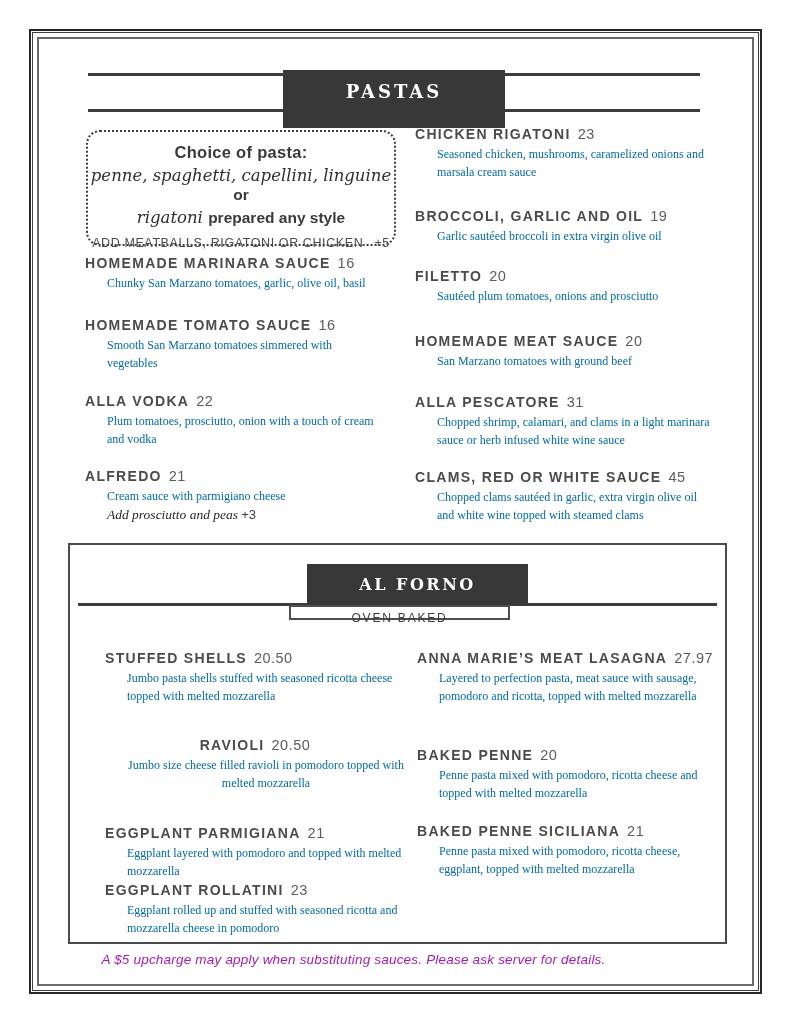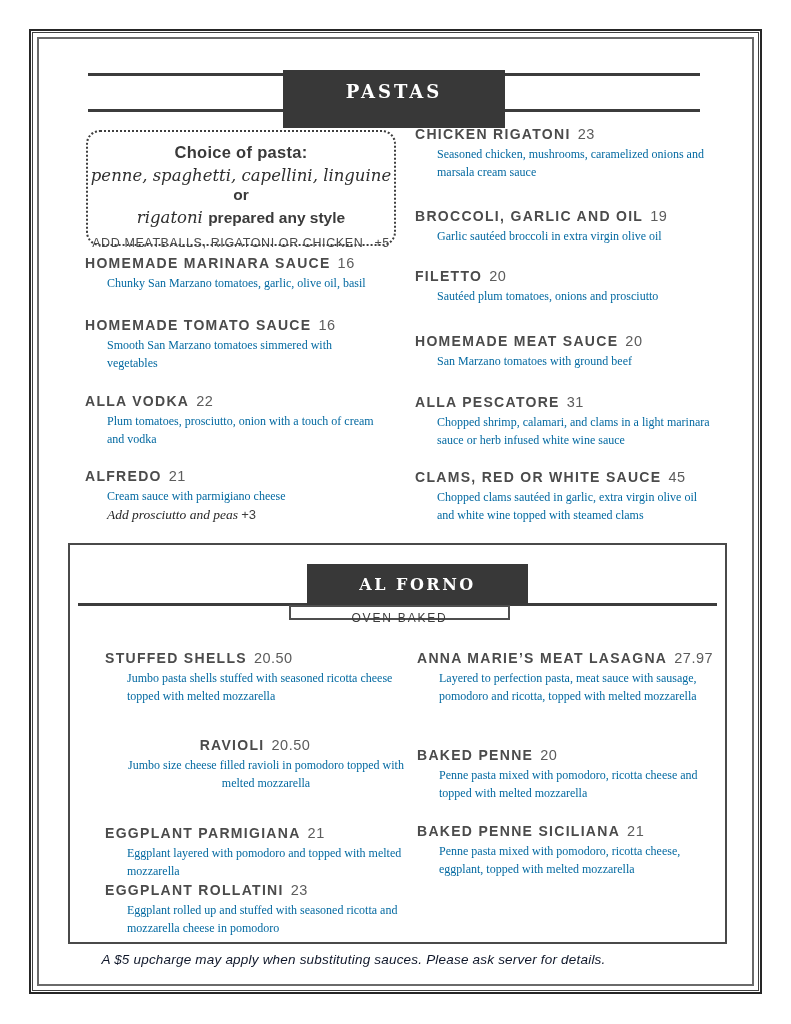--- a/index.html
+++ b/index.html
@@ -49,21 +49,21 @@
   .alforno-banner{left:219px;top:19px;width:221px;height:41px;line-height:41px;font-size:16px;letter-spacing:2.5px;margin-left:18px;}
   .oven-badge{
     position:absolute;left:219px;top:60px;width:221px;height:15px;box-sizing:border-box;
     background:#ffffff;border:2px solid #4e4e4e;text-align:center;line-height:23px;
     font-size:12px;letter-spacing:1.8px;color:#3c3c3c;
   }
 
   
   .footer-note{
     position:absolute;left:0;top:952px;width:707px;text-align:center;
-    font-style:italic;font-size:13.5px;color:#0f172a;letter-spacing:.2px;
+    font-style:italic;font-size:13.5px;color:#a21caf;letter-spacing:.2px;
   }
 </style>
 </head>
 <body>
 
 <div class="page-frame">
   <div class="page-frame-mid">
     <div class="page-frame-inner"></div>
   </div>
 </div>

